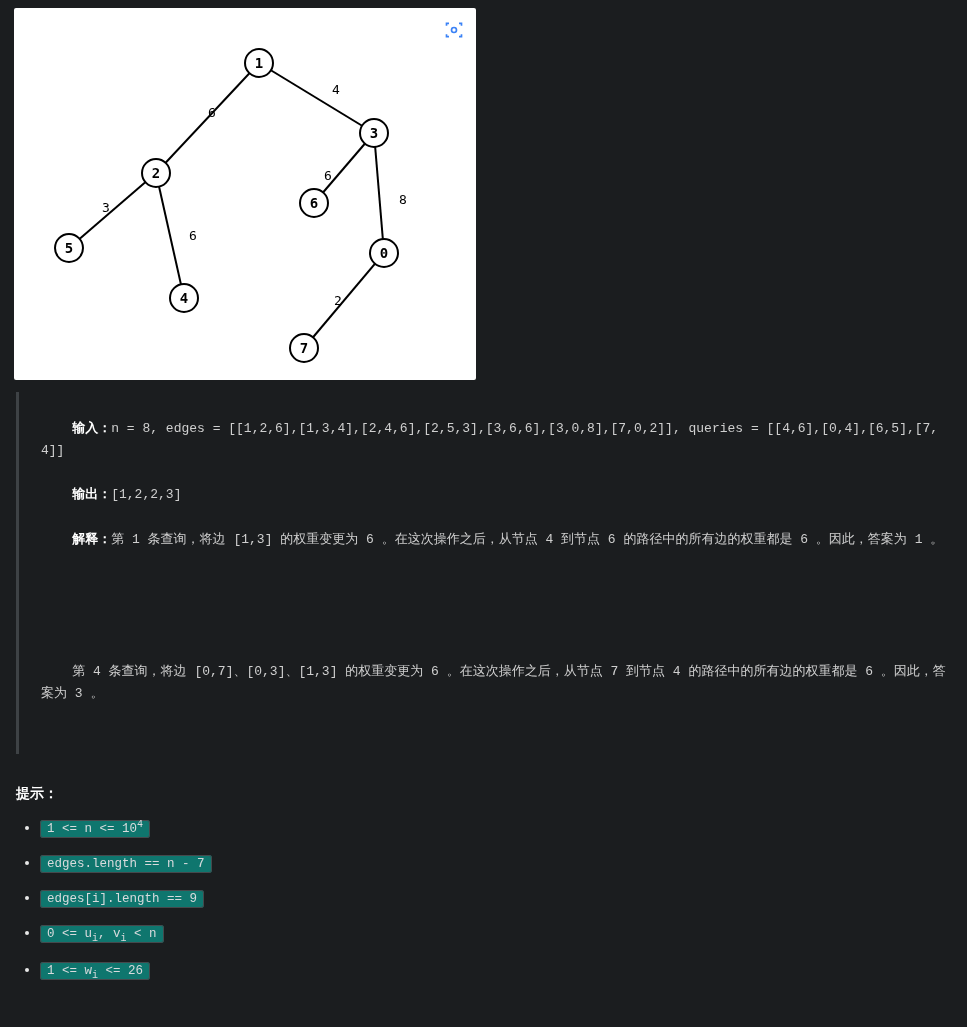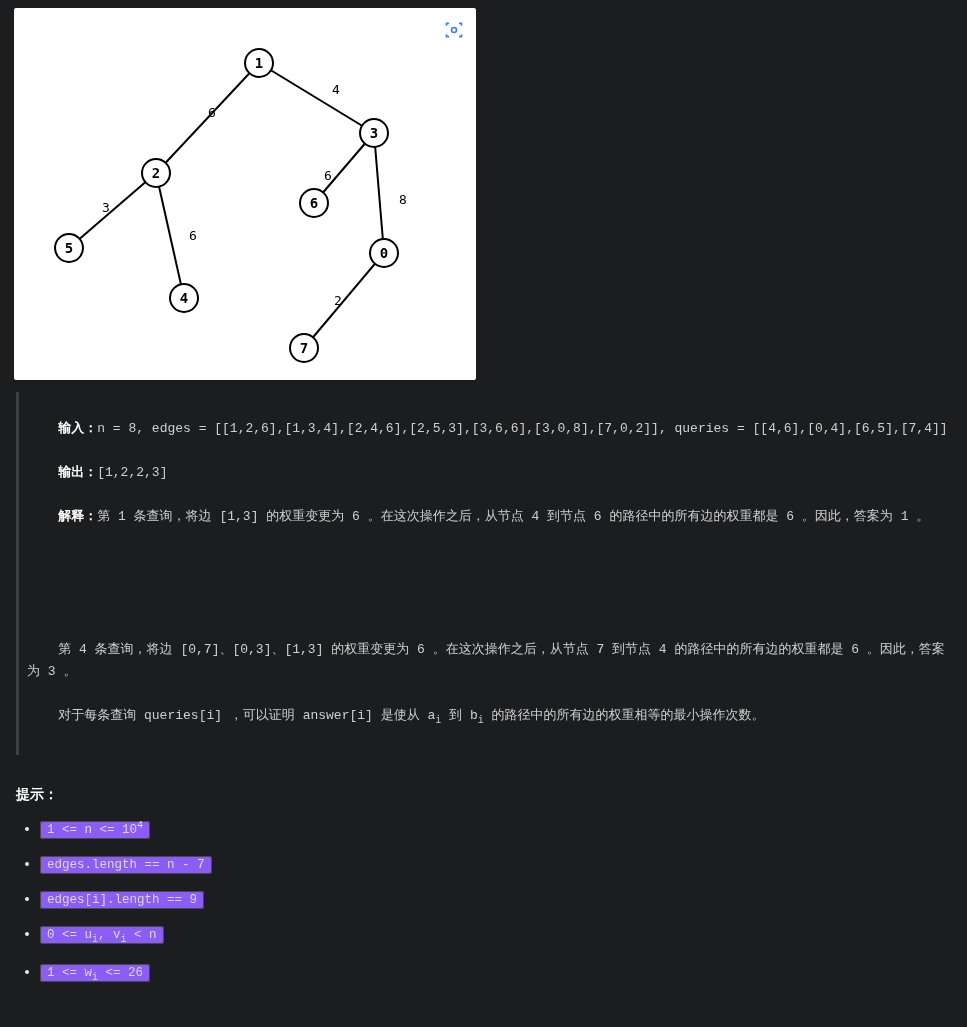--- a/index.html
+++ b/index.html
@@ -57,21 +57,21 @@
   }
   .wlabel {
     position: absolute;
     color: #000;
     font-family: monospace;
     font-size: 13px;
     z-index: 2;
   }
   .pre-block {
     border-left: 3px solid #3e4245;
-    padding: 4px 0 4px 8px;
+    padding: 4px 0 4px 22px;
     margin: 12px 0 20px 2px;
     font-family: Consolas, "Courier New", monospace;
     font-size: 13px;
     line-height: 1.7;
     color: #cfcfcf;
     white-space: pre-wrap;
     word-break: break-all;
   }
   .pre-block .lbl { color: #fff; font-weight: bold; }
   .pre-block .sub { font-size: 10px; vertical-align: sub; }
@@ -81,21 +81,21 @@
     margin: 28px 0 8px 2px;
   }
   ul.hints {
     list-style: disc;
     padding-left: 26px;
     margin: 0;
   }
   ul.hints li { margin: 12px 0; color: #e8e8e8; }
   .code {
     font-family: Consolas, "Courier New", monospace;
-    background: #8b5cf6;
+    background: #0f766e;
     border: 1px solid #45494c;
     border-radius: 3px;
     padding: 1px 6px;
     color: #d8dbdd;
     font-size: 12.5px;
   }
   .sup { font-size: 10px; vertical-align: super; }
   .sub2 { font-size: 10px; vertical-align: sub; }
 </style>
 </head>
@@ -140,21 +140,20 @@
       </div>
   </div>
 
   <div class="pre-block">
     <span class="lbl">输入：</span><span>n = 8, edges = [[1,2,6],[1,3,4],[2,4,6],[2,5,3],[3,6,6],[3,0,8],[7,0,2]], queries = [[4,6],[0,4],[6,5],[7,4]]</span><br>
     <span class="lbl">输出：</span><span>[1,2,2,3]</span><br>
     <span class="lbl">解释：</span><span>第 1 条查询，将边 [1,3] 的权重变更为 6 。在这次操作之后，从节点 4 到节点 6 的路径中的所有边的权重都是 6 。因此，答案为 1 。</span><br>
     <br>
     <br>
     <span>第 4 条查询，将边 [0,7]、[0,3]、[1,3] 的权重变更为 6 。在这次操作之后，从节点 7 到节点 4 的路径中的所有边的权重都是 6 。因此，答案为 3 。</span><br>
-    <span><span>对于每条查询 queries[i] ，可以证明 answer[i] 是使从 a</span><span class="sub">i</span><span> 到 b</span><span class="sub">i</span><span> 的路径中的所有边的权重相等的最小操作次数。</span></span>
   </div>
 
   <div class="hints-title">提示：</div>
   <ul class="hints">
     <li><span class="code"><span>1 &lt;= n &lt;= 10</span><span class="sup">4</span></span></li>
     <li><span class="code">edges.length == n - 7</span></li>
     <li><span class="code">edges[i].length == 9</span></li>
     <li><span class="code"><span>0 &lt;= u</span><span class="sub2">i</span><span>, v</span><span class="sub2">i</span><span> &lt; n</span></span></li>
     <li><span class="code"><span>1 &lt;= w</span><span class="sub2">i</span><span> &lt;= 26</span></span></li>
 

